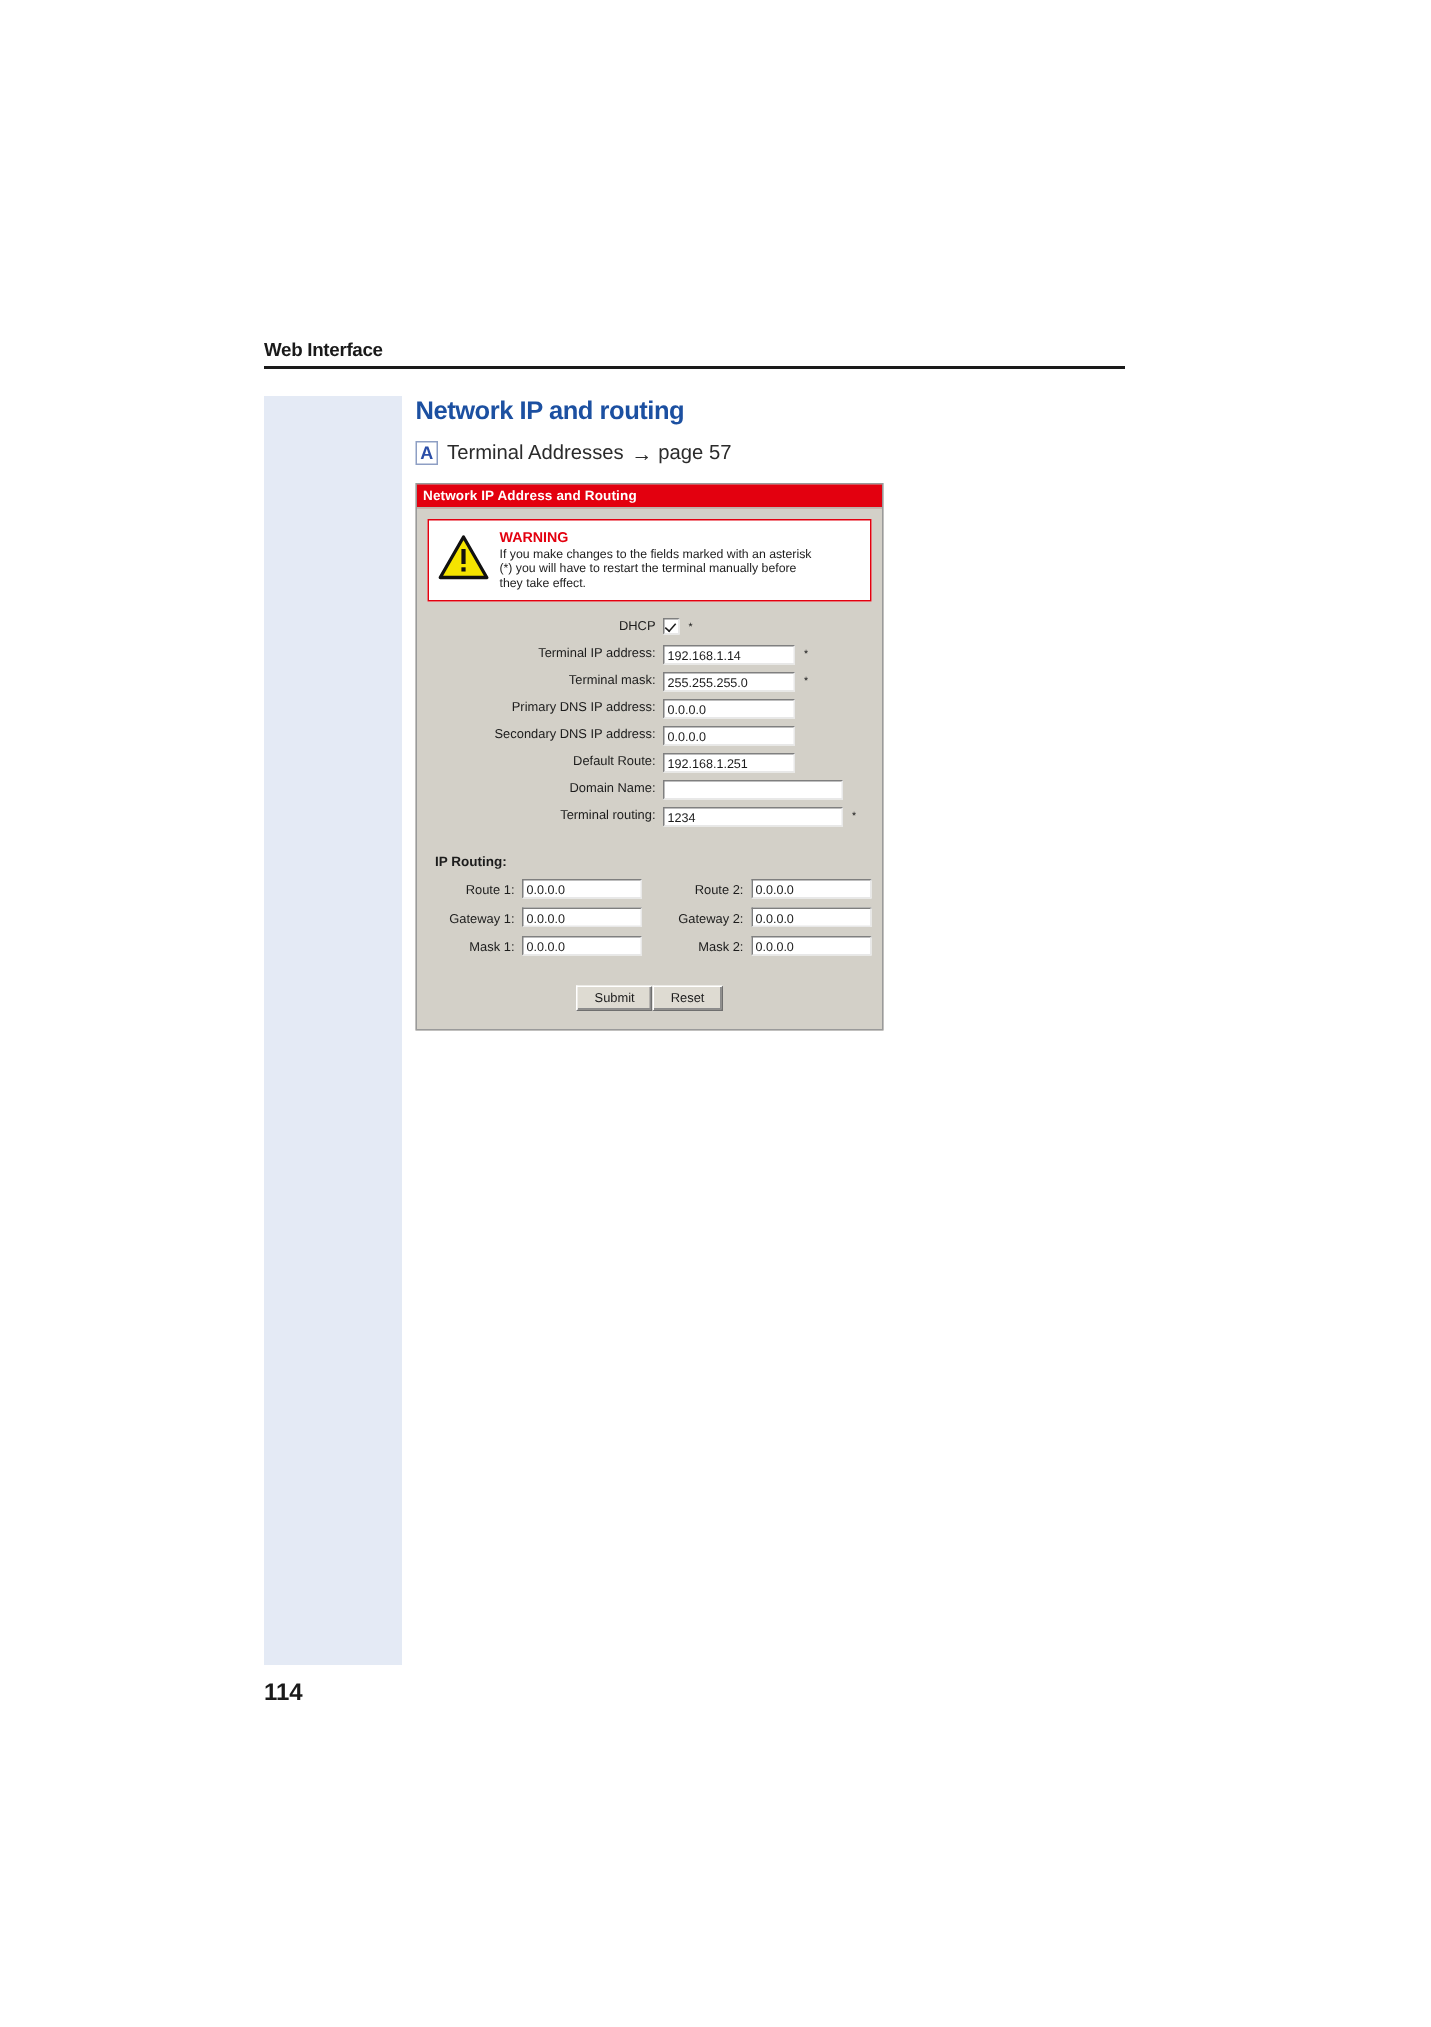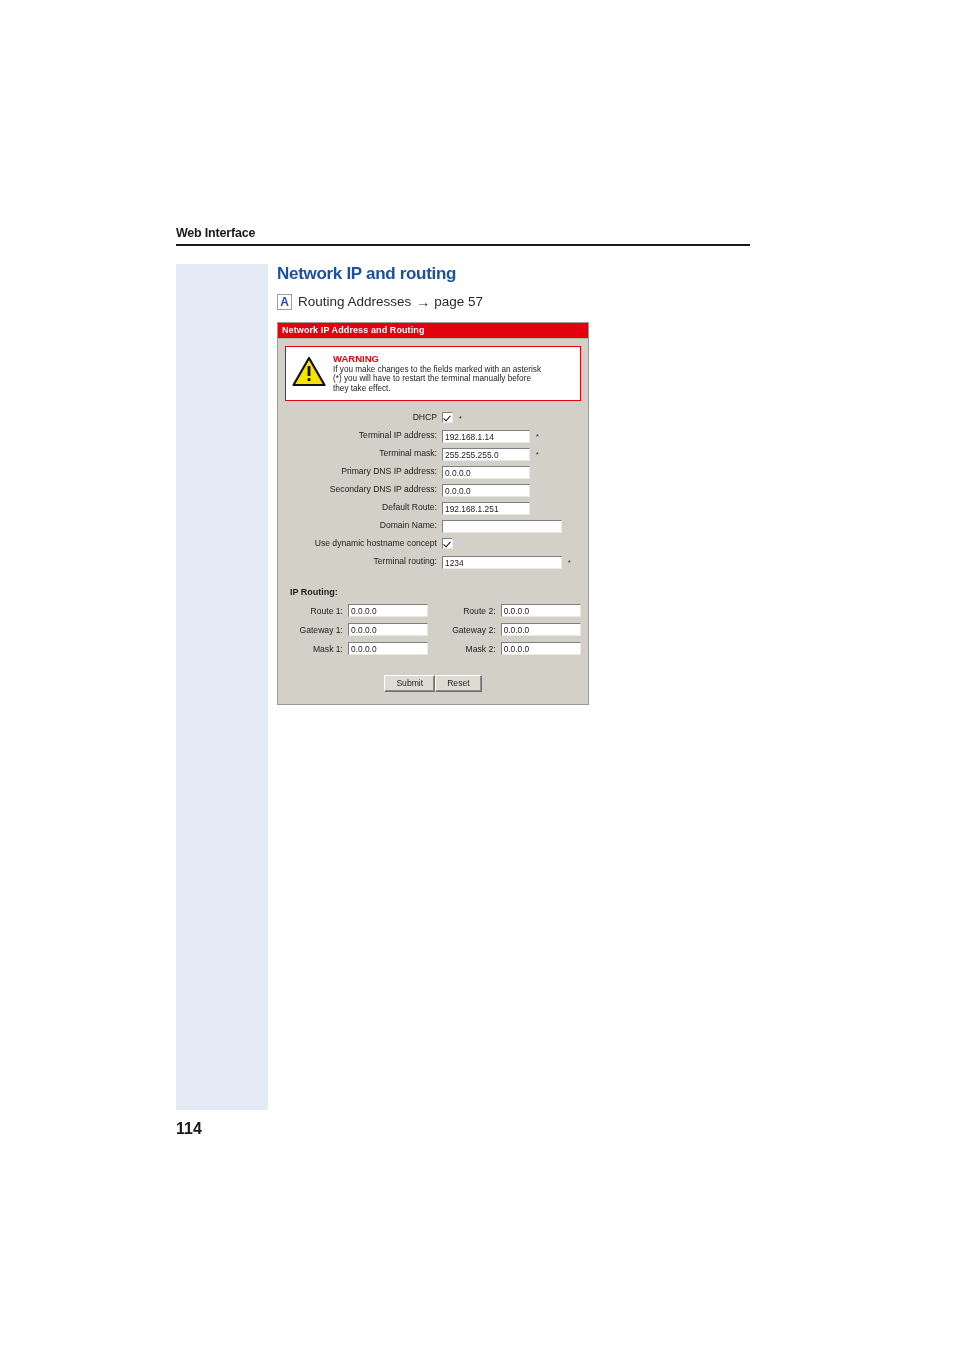--- a/index.html
+++ b/index.html
@@ -282,21 +282,21 @@
 <div class="side-band"></div>
 
 <div class="page-number">114</div>
 
 <div class="content">
 
   <h1 class="section-title">Network IP and routing</h1>
 
   <div class="xref-line">
     <span class="xref-badge">A</span>
-    <span>Routing Addresses</span>
+    <span>Terminal Addresses</span>
     <span class="xref-arrow">→</span>
     <span>page 57</span>
   </div>
 
   <div class="dialog">
 
     <div class="dialog-titlebar">Network IP Address and Routing</div>
 
     <div class="dialog-body">
 
@@ -347,24 +347,20 @@
         <div class="frow">
           <div class="flabel">Default Route:</div>
           <div class="finput w-std">192.168.1.251</div>
         </div>
 
         <div class="frow">
           <div class="flabel">Domain Name:</div>
           <div class="finput w-wide"></div>
         </div>
 
-        <div class="frow">
-          <div class="flabel">Use dynamic hostname concept</div>
-          <div class="cbox checked"></div>
-        </div>
 
         <div class="frow">
           <div class="flabel">Terminal routing:</div>
           <div class="finput w-wide">1234</div>
           <span class="star">*</span>
         </div>
 
       </div>
 
       <div class="routing-block">

